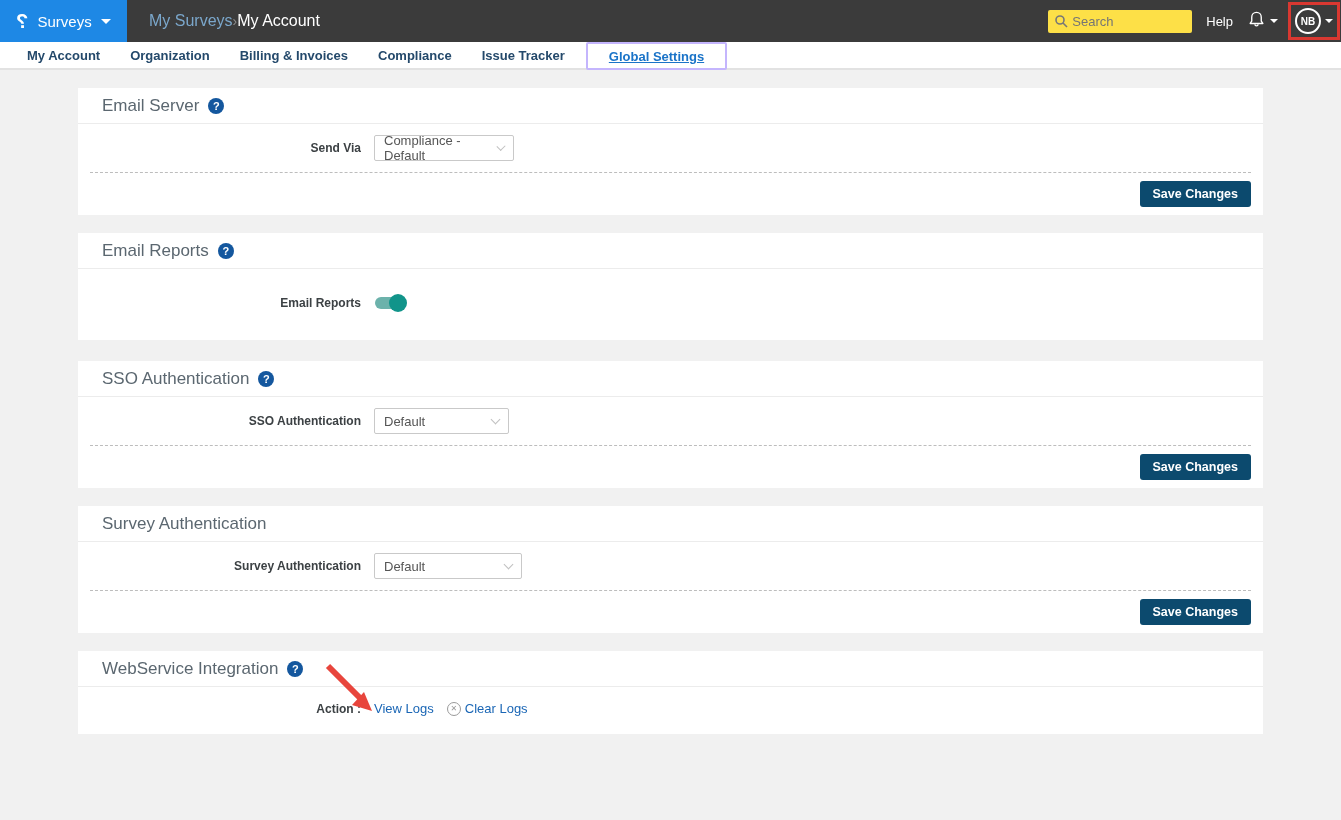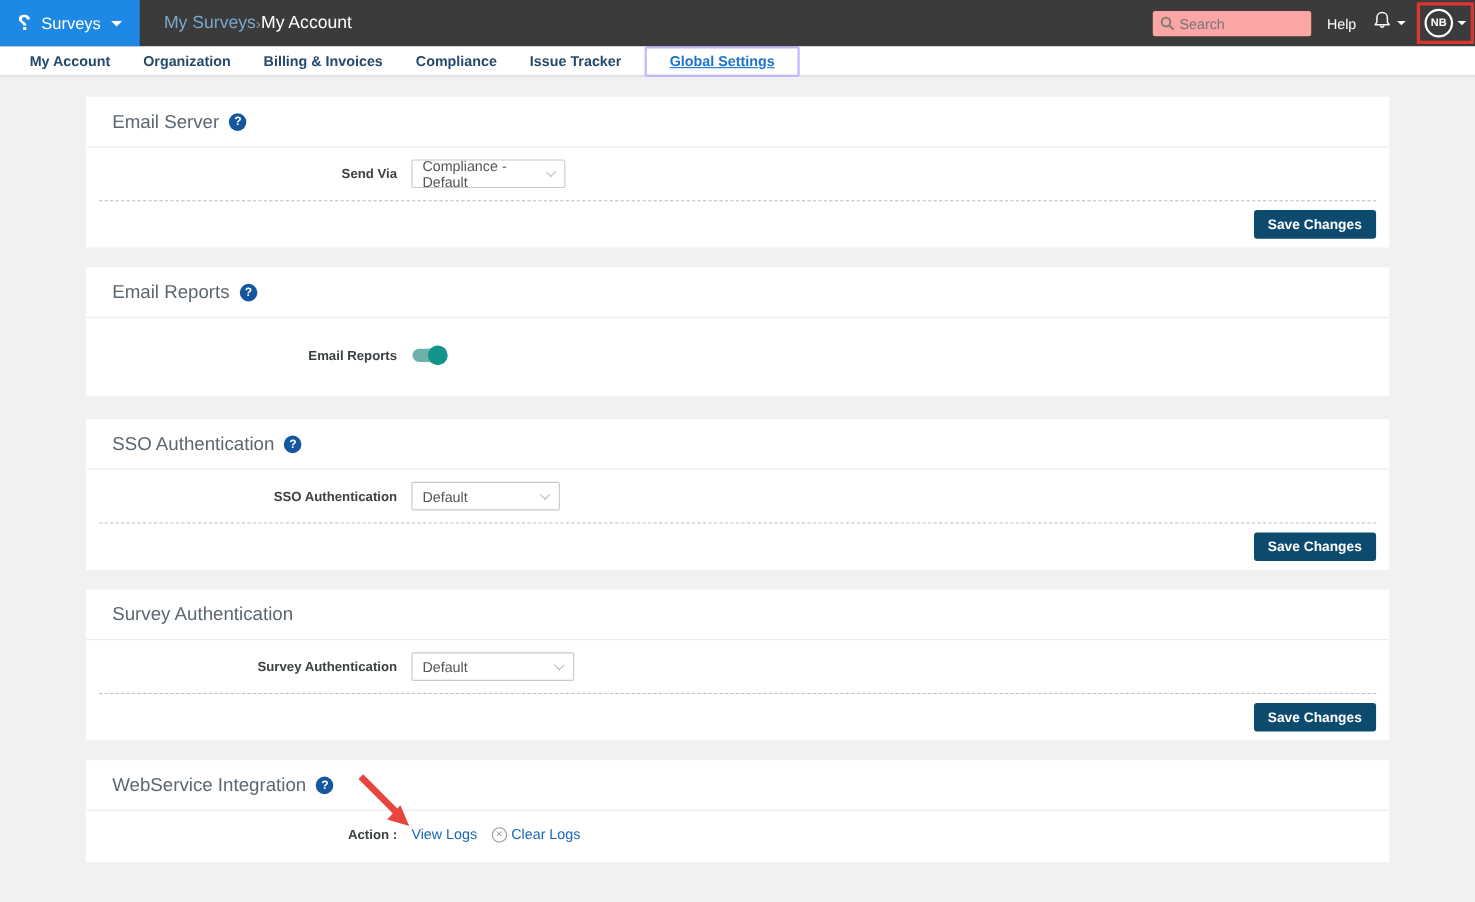--- a/index.html
+++ b/index.html
@@ -11,37 +11,37 @@
   .logo-glyph { color:#fff; font-size:20px; font-weight:700; transform:scaleX(-1); display:inline-block; line-height:1; }
   .product-name { color:#ffffff; font-size:15px; }
   .caret-down { width:0; height:0; border-left:5px solid transparent; border-right:5px solid transparent; border-top:5px solid #fff; display:inline-block; }
   .caret-sm { border-left-width:4px; border-right-width:4px; border-top-width:4px; }
   .breadcrumb { display:flex; align-items:center; margin-left:22px; font-size:16px; }
   .crumb-parent { color:#7ba7cb; cursor:pointer; }
   .crumb-sep { color:#8d8d8d; font-size:14px; }
   .crumb-current { color:#ffffff; }
   .topbar-right { margin-left:auto; display:flex; align-items:center; }
   .search-wrap { position:relative; width:144px; height:23px; margin-right:14px; }
-  .search-wrap input { width:100%; height:100%; border:none; border-radius:2px; background:#fca5a5; padding:0 6px 0 24px; font-size:13px; color:#444; font-family:"Liberation Sans", sans-serif; outline:none; }
+  .search-wrap input { width:100%; height:100%; border:none; border-radius:2px; background:#fde047; padding:0 6px 0 24px; font-size:13px; color:#444; font-family:"Liberation Sans", sans-serif; outline:none; }
   .search-icon { position:absolute; left:6px; top:4px; }
   .help-label { color:#fff; font-size:13px; margin-right:14px; cursor:pointer; }
   .bell-wrap { display:flex; align-items:center; gap:4px; margin-right:10px; cursor:pointer; }
   .avatar-redbox { border:3px solid #d93831; padding:3px 4px; display:flex; align-items:center; gap:4px; margin-right:1px; }
   .avatar-circle { width:26px; height:26px; border:2px solid #fff; border-radius:50%; color:#fff; font-size:10px; font-weight:700; display:flex; align-items:center; justify-content:center; cursor:pointer; }
 
   
   .tabbar { height:28px; background:#fff; display:flex; align-items:center; padding-left:12px; border-bottom:2px solid #e2e2e2; gap:0; }
   .tab { font-size:13px; font-weight:700; color:#24496b; padding:0 15px; cursor:pointer; white-space:nowrap; }
   .tab.active { color:#1a73c8; text-decoration:underline; }
   .tab-redbox { border:2px solid #c4b5fd; border-radius:2px; padding:3px 6px; margin-left:6px; margin-top:2px; }
 
   
   .content { padding:18px 78px 0 78px; }
   .card { background:#fff; width:1185px; margin-bottom:18px; position:relative; }
-  .card-head { height:46px; display:flex; align-items:center; gap:9px; padding-left:24px; border-bottom:1px solid #ececec; }
+  .card-head { height:36px; display:flex; align-items:center; gap:9px; padding-left:24px; border-bottom:1px solid #ececec; }
   .card-title { font-size:17px; color:#5b6770; }
   .help-badge { width:16px; height:16px; border-radius:50%; background:#14579e; color:#fff; font-size:11px; font-weight:700; display:flex; align-items:center; justify-content:center; cursor:pointer; }
   .form-row { display:flex; align-items:center; padding:11px 0; }
   .form-label { width:283px; text-align:right; font-size:12px; font-weight:700; color:#3c4144; }
   .control-gap { margin-left:13px; }
   .select-box { height:26px; border:1px solid #c9c9c9; border-radius:2px; display:flex; align-items:center; justify-content:space-between; padding:0 9px; background:#fff; cursor:pointer; }
   .select-value { font-size:13px; color:#555; }
   .chev { width:7px; height:7px; border-right:1.5px solid #c0c0c0; border-bottom:1.5px solid #c0c0c0; transform:rotate(45deg); margin-top:-4px; margin-left:10px; }
   .dashed-sep { border-top:1px dashed #bdbdbd; margin:0 12px; }
   .card-foot { display:flex; justify-content:flex-end; padding:8px 12px 8px 0; }

